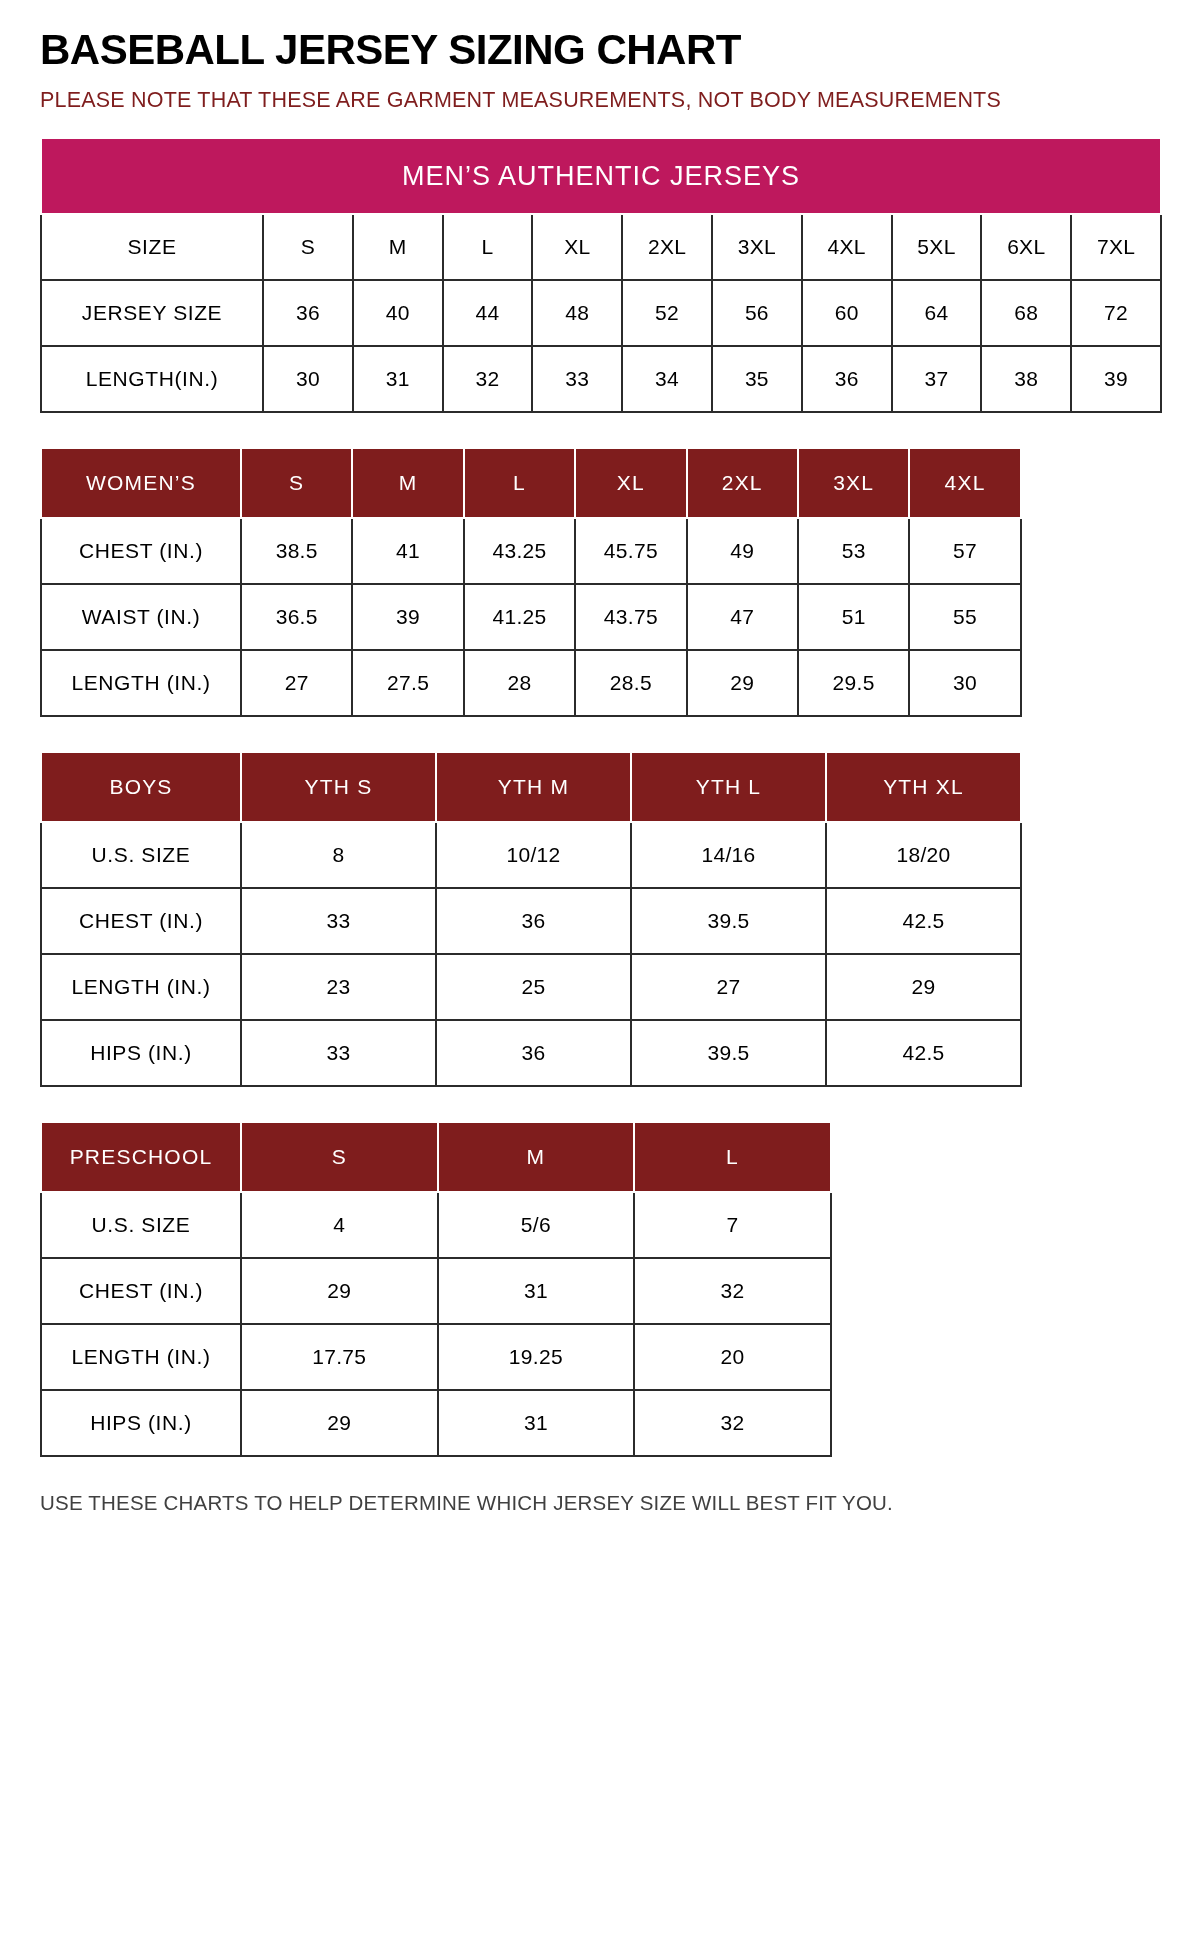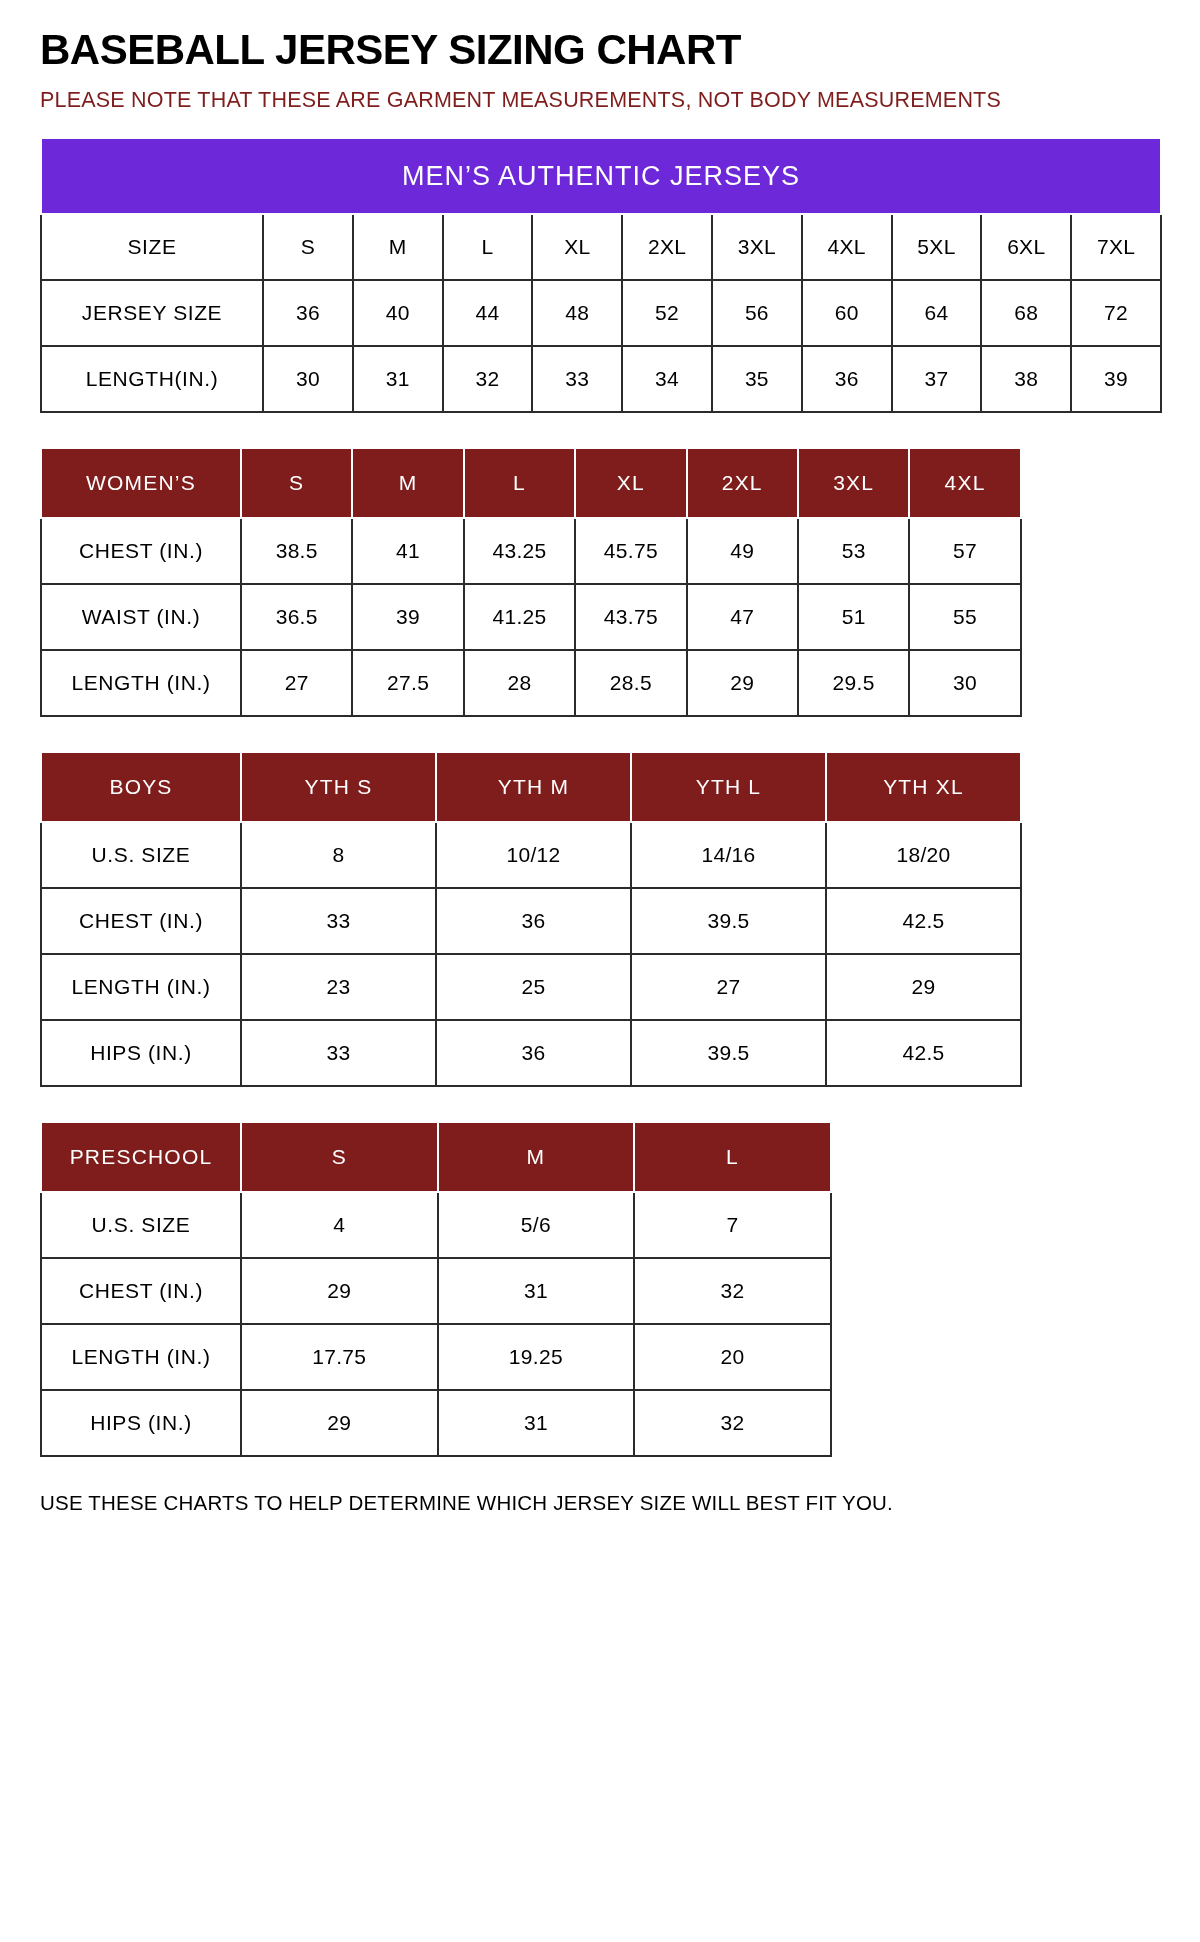--- a/index.html
+++ b/index.html
@@ -44,21 +44,21 @@
     vertical-align: middle;
     font-size: 21px;
     font-weight: normal;
     letter-spacing: 0.3px;
     height: 66px;
     padding: 2px 4px;
     box-sizing: border-box;
   }
   
   .band td {
-    background: #6d28d9;
+    background: #be185d;
     color: #ffffff;
     font-size: 27px;
     letter-spacing: 1px;
     height: 76px;
   }
   
   .ghead td {
     background: #7f1d1d;
     color: #ffffff;
     letter-spacing: 1.2px;
@@ -91,21 +91,21 @@
   table.boys { width: 980px; }
   table.boys col.lbl { width: 200px; }
   table.boys col.c { width: 195px; }
 
   
   table.preschool { width: 790px; }
   table.preschool col.lbl { width: 200px; }
   table.preschool col.c { width: 196.6px; }
 
   .footer-note {
-    color: #000000;
+    color: #404040;
     font-size: 20.5px;
     letter-spacing: 0.2px;
     margin: 6px 0 0 0;
   }
 </style>
 </head>
 <body>
 
 <div class="page">
 

